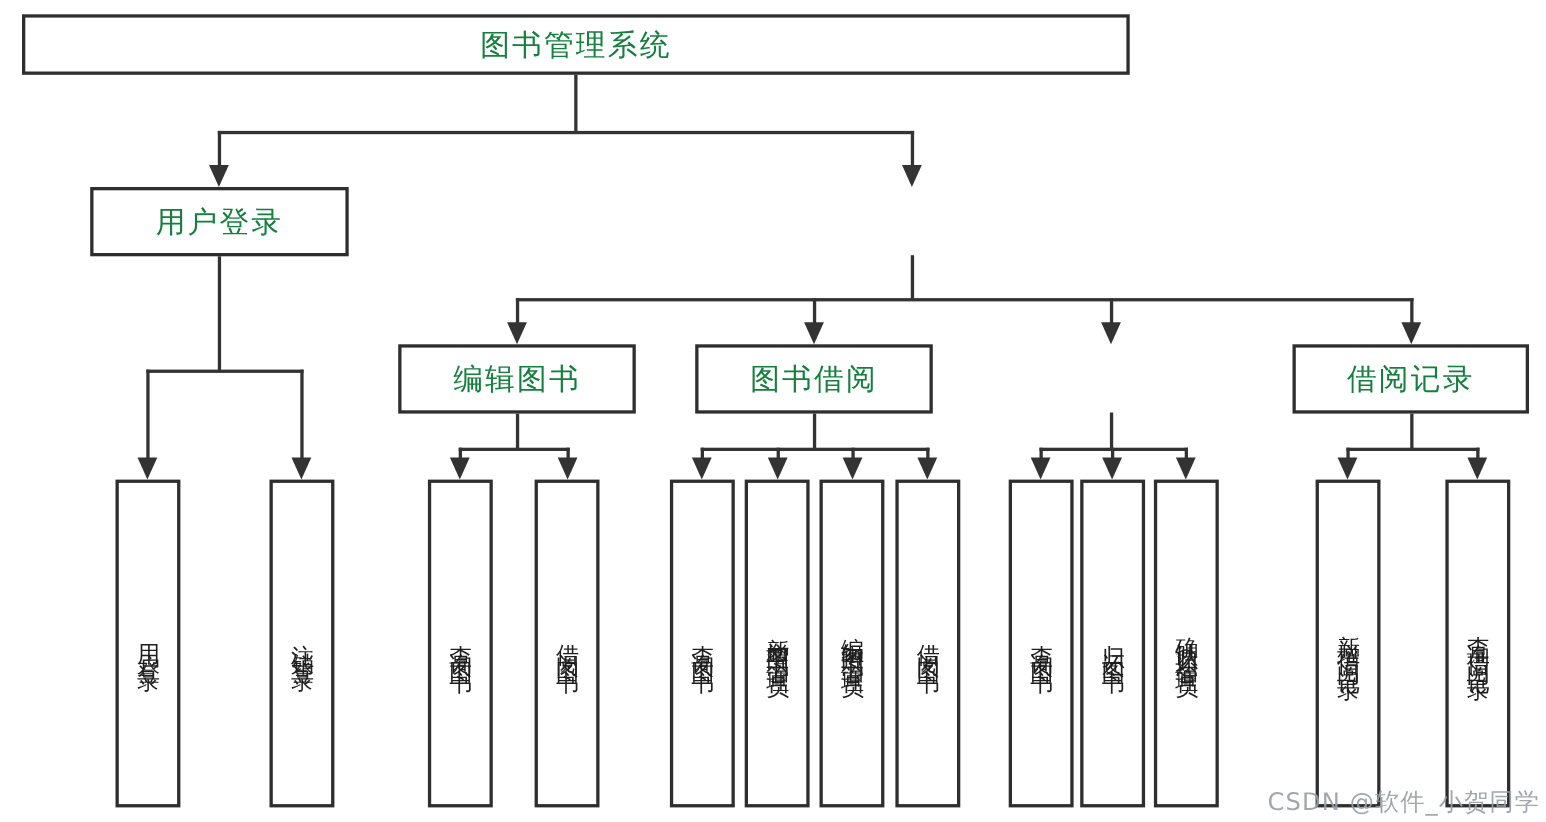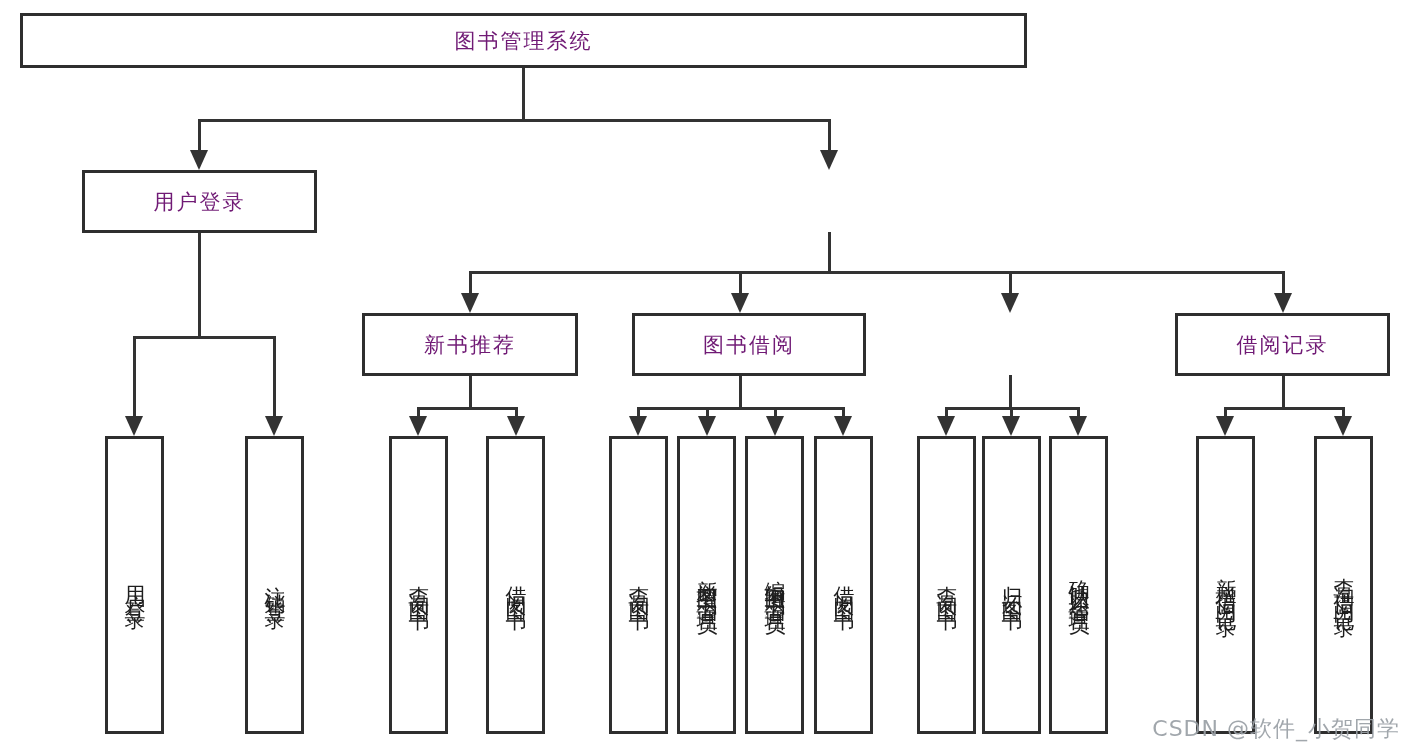--- a/index.html
+++ b/index.html
@@ -5,21 +5,21 @@
   html,body{margin:0;padding:0;background:#ffffff;}
   .stage{
     position:relative;width:1405px;height:747px;background:#ffffff;overflow:hidden;
     font-family:"DejaVu Sans","Liberation Sans",sans-serif;
   }
   .box{
     position:absolute;box-sizing:border-box;border:3px solid #2e2e2e;background:#ffffff;
     display:flex;align-items:center;justify-content:center;z-index:2;
   }
   .hlabel{
-    font-size:21px;color:#701a75;letter-spacing:2px;white-space:nowrap;
+    font-size:27px;color:#15803d;letter-spacing:2px;white-space:nowrap;
   }
   .vlabel{
     writing-mode:vertical-rl;text-orientation:mixed;
     font-size:21px;color:#1e1e1e;letter-spacing:8px;line-height:1;white-space:nowrap;
   }
   .vline{position:absolute;width:3px;background:#333333;z-index:1;}
   .hline{position:absolute;height:3px;background:#333333;z-index:1;}
   .arrow{
     position:absolute;width:0;height:0;z-index:1;
     border-left:9px solid transparent;border-right:9px solid transparent;
@@ -96,23 +96,23 @@
 
   <div class="box" style="left:20px;top:13px;width:1007px;height:55px;">
     <span class="hlabel">图书管理系统</span>
   </div>
 
   <div class="box" style="left:82px;top:170px;width:235px;height:63px;">
     <span class="hlabel">用户登录</span>
   </div>
 
   <div class="box" style="left:362px;top:313px;width:216px;height:63px;">
-    <span class="hlabel">新书推荐</span>
+    <span class="hlabel">编辑图书</span>
   </div>
-  <div class="box" style="left:632px;top:313px;width:234px;height:63px;">
+  <div class="box" style="left:632px;top:313px;width:216px;height:63px;">
     <span class="hlabel">图书借阅</span>
   </div>
   <div class="box" style="left:1175px;top:313px;width:215px;height:63px;">
     <span class="hlabel">借阅记录</span>
   </div>
 
   <div class="box" style="left:105px;top:436px;width:59px;height:298px;">
     <span class="vlabel">用户登录</span>
   </div>
   <div class="box" style="left:245px;top:436px;width:59px;height:298px;">

